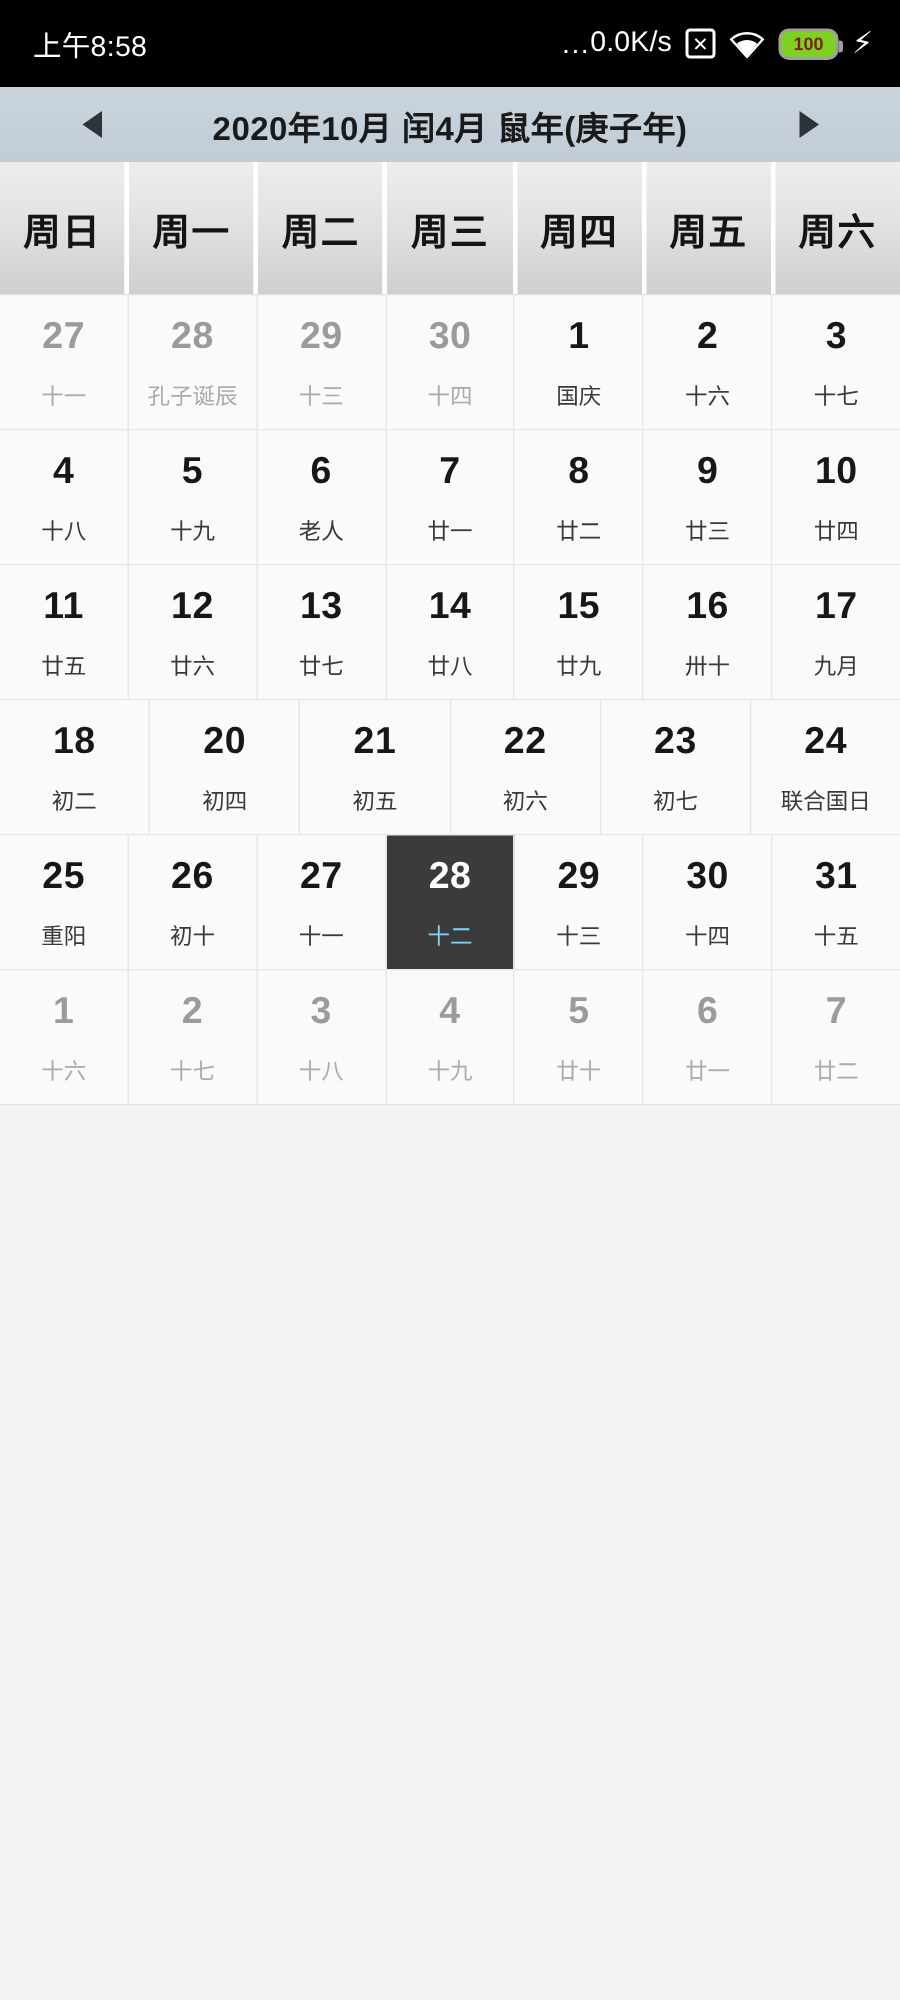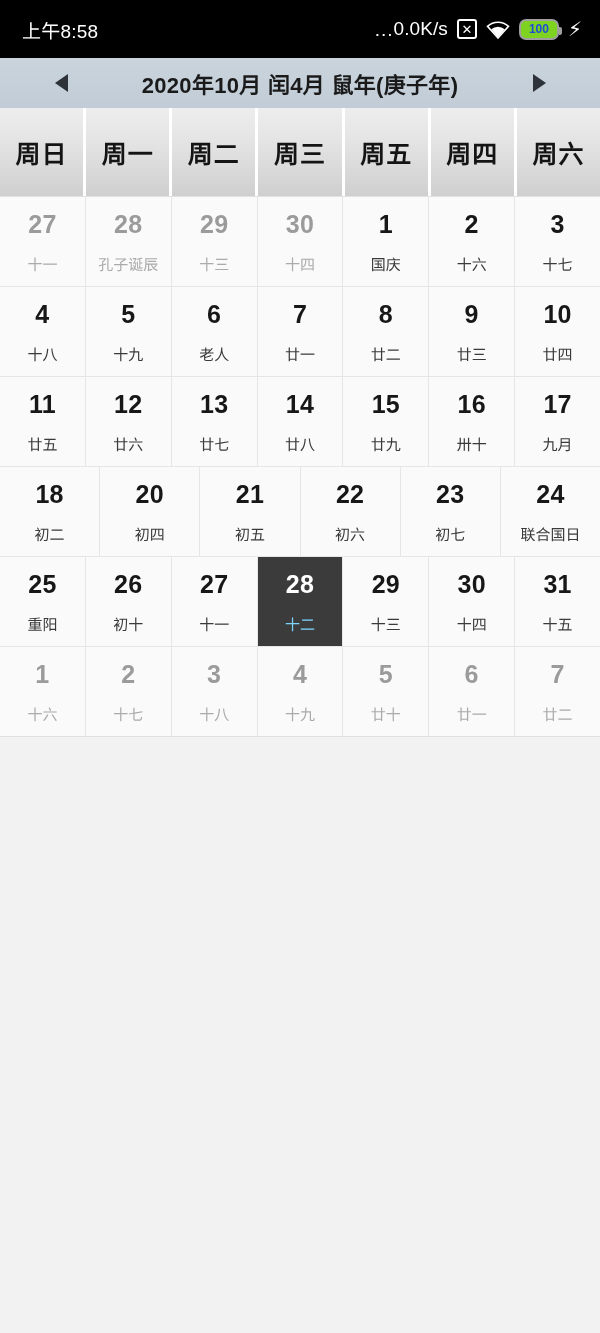--- a/index.html
+++ b/index.html
@@ -30,21 +30,21 @@
   .icon-wifi svg { display:block; }
   .icon-batt {
     width:40px; height:21px; border:2px solid #9f9f9f; border-radius:7px;
     background:#7ed321; display:flex; align-items:center; justify-content:center;
     position:relative;
   }
   .icon-batt::after {
     content:""; position:absolute; right:-5px; top:6px; width:3px; height:8px;
     background:#9f9f9f; border-radius:0 2px 2px 0;
   }
-  .batt-num { font-size:12px; font-weight:bold; color:#1d4ed8; line-height:1; }
+  .batt-num { font-size:12px; font-weight:bold; color:#7f1d1d; line-height:1; }
   .icon-bolt { font-size:20px; line-height:1; }
 
   
   .titlebar {
     height:50px; flex:none;
     background:linear-gradient(to bottom,#c9d4dd 0%,#c2ccd6 100%);
     display:flex; align-items:center; justify-content:space-between;
     padding:5px 48px; position:relative;
   }
   .nav-arrow {
@@ -144,24 +144,24 @@
       <div class="wd">
         <span>周一</span>
       </div>
       <div class="wd">
         <span>周二</span>
       </div>
       <div class="wd">
         <span>周三</span>
       </div>
       <div class="wd">
+        <span>周四</span>
+      </div>
+      <div class="wd">
         <span>周五</span>
-      </div>
-      <div class="wd">
-        <span>周四</span>
       </div>
       <div class="wd">
         <span>周六</span>
       </div>
     </div>
 
   <div class="grid">
       <div class="week">
         <div class="day other">
           <div class="num">27</div>

